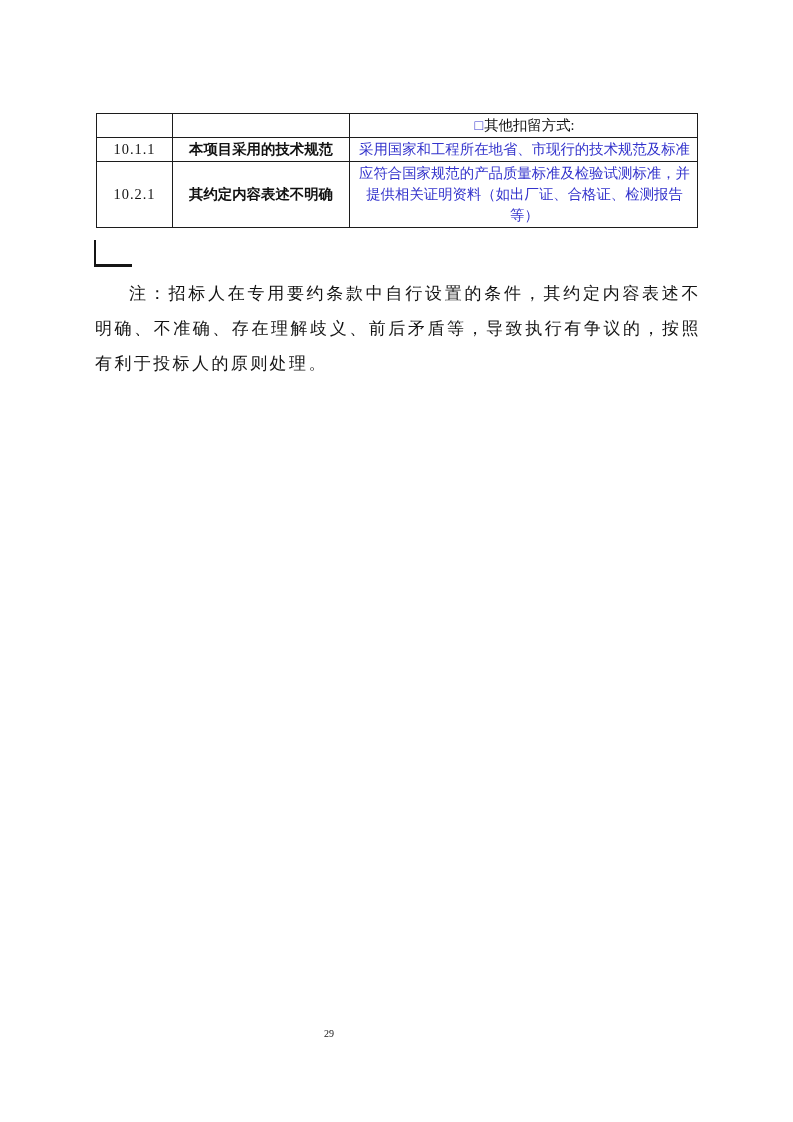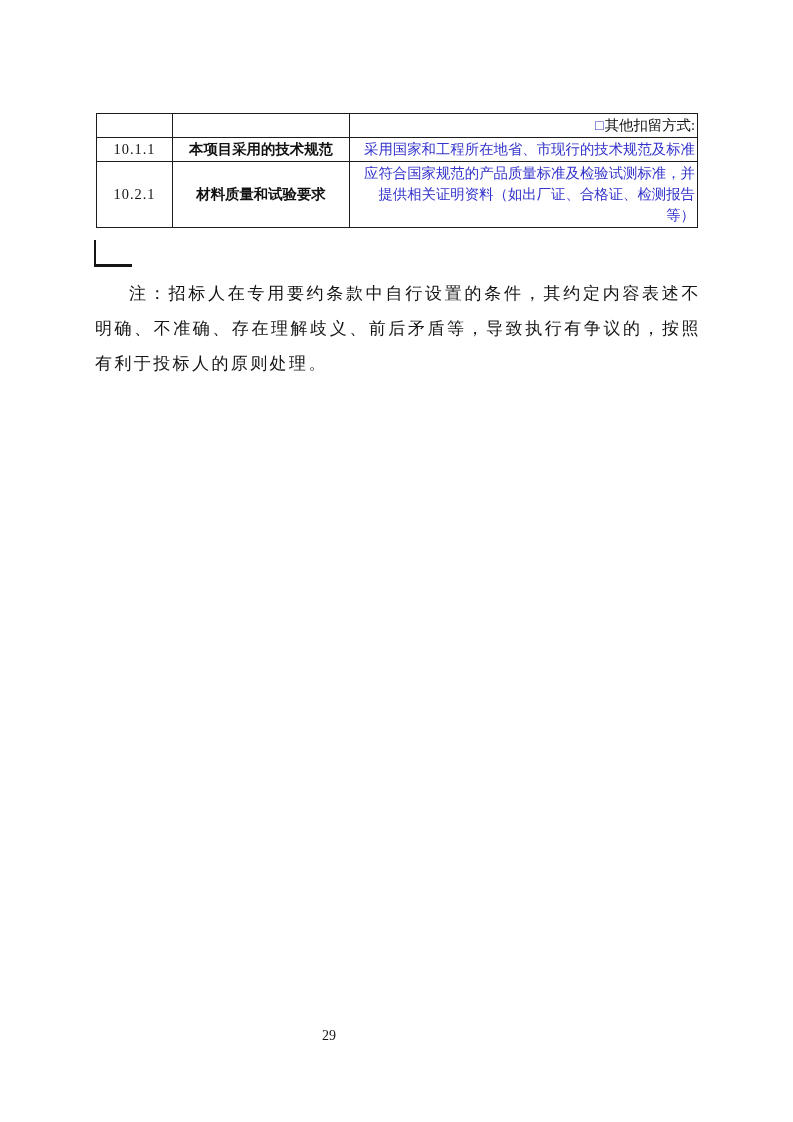--- a/index.html
+++ b/index.html
@@ -26,21 +26,21 @@
     vertical-align: middle;
     overflow: hidden;
   }
   .doc-table tr.r1 { height: 22px; }
   .doc-table tr.r2 { height: 22px; padding-left: 6px; }
   .doc-table tr.r3 { height: 45px; }
   .doc-table tr.r4 { height: 22px; }
   .doc-table tr.r5 { height: 42px; }
   td.clause-cell { text-align: center; letter-spacing: 1px; }
   td.item-cell   { text-align: center; font-weight: bold; }
-  td.content-cell { text-align: right; padding: 1px 2px 1px 4px; }
+  td.content-cell { text-align: center; padding: 1px 2px 1px 4px; }
   .c-blue { color: var(--accent, #3333cc); }
   .c-black { color: #111111; }
   .checkbox-glyph { margin-right: 1px; }
   .corner-mark {
     position: absolute;
     left: 94px; top: 264px;
     width: 38px; height: 3px;
     background: #151515;
   }
   .corner-mark-v {
@@ -58,21 +58,21 @@
     letter-spacing: 2.4px;
     text-align: justify;
     text-indent: 2em;
     color: #141414;
   }
   .page-number {
     position: absolute;
     left: 0; top: 1028px;
     width: 658px;
     text-align: center;
-    font-size: 14px;
+    font-size: 10px;
     color: #141414;
   }
 </style>
 </head>
 <body>
 
 <table class="doc-table">
   <colgroup>
     <col style="width:76px">
     <col style="width:177px">
@@ -84,21 +84,21 @@
         <td class="item-cell"></td>
         <td class="content-cell"><span class="c-blue checkbox-glyph">□</span><span class="c-black">其他扣留方式:</span></td>
       </tr>
       <tr class="r2">
         <td class="clause-cell">10.1.1</td>
         <td class="item-cell">本项目采用的技术规范</td>
         <td class="content-cell"><span class="c-blue">采用国家和工程所在地省、市现行的技术规范及标准</span></td>
       </tr>
       <tr class="r3">
         <td class="clause-cell">10.2.1</td>
-        <td class="item-cell">材料质量和试验要求</td>
+        <td class="item-cell">其约定内容表述不明确</td>
         <td class="content-cell"><span class="c-blue">应符合国家规范的产品质量标准及检验试测标准，并提供相关证明资料（如出厂证、合格证、检测报告等）</span></td>
       </tr>
     </tbody>
 </table>
 
 <div class="corner-mark"></div>
 <div class="corner-mark-v"></div>
 
 <div class="note">注：招标人在专用要约条款中自行设置的条件，其约定内容表述不明确、不准确、存在理解歧义、前后矛盾等，导致执行有争议的，按照有利于投标人的原则处理。</div>
 

